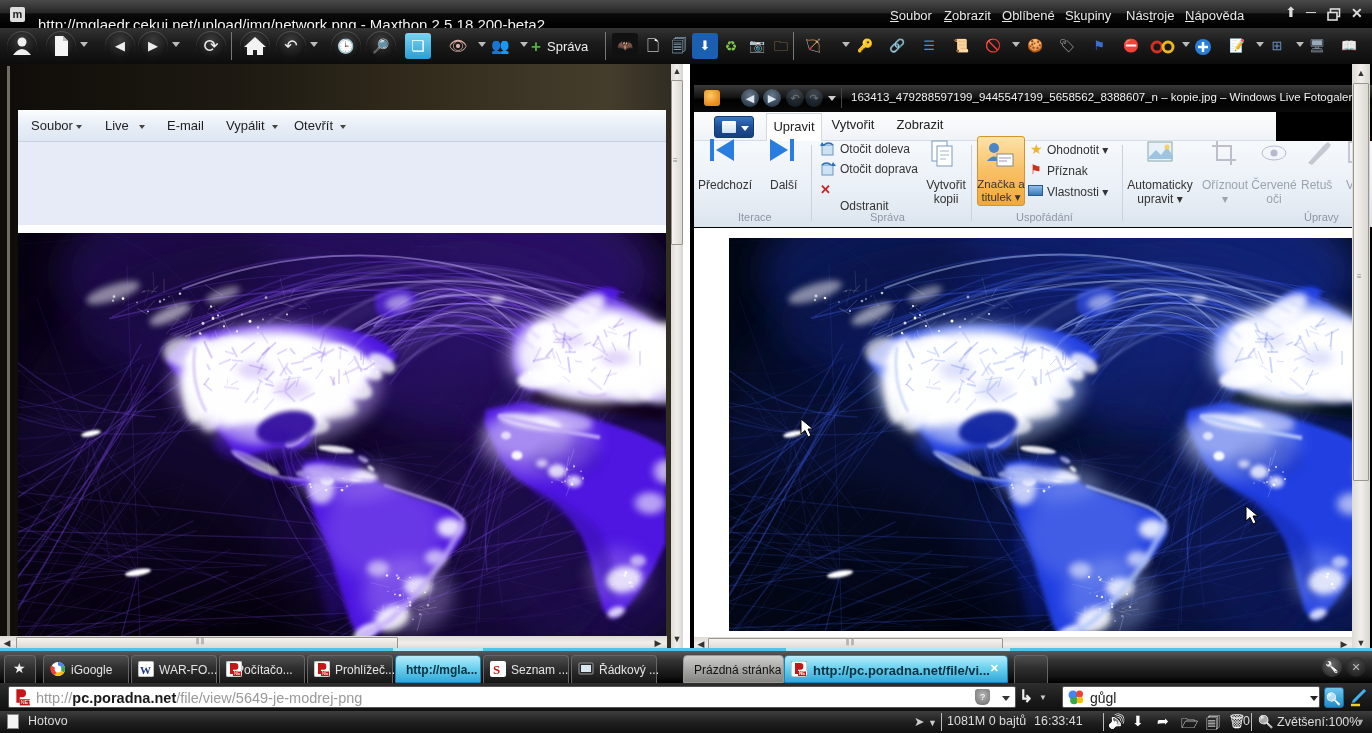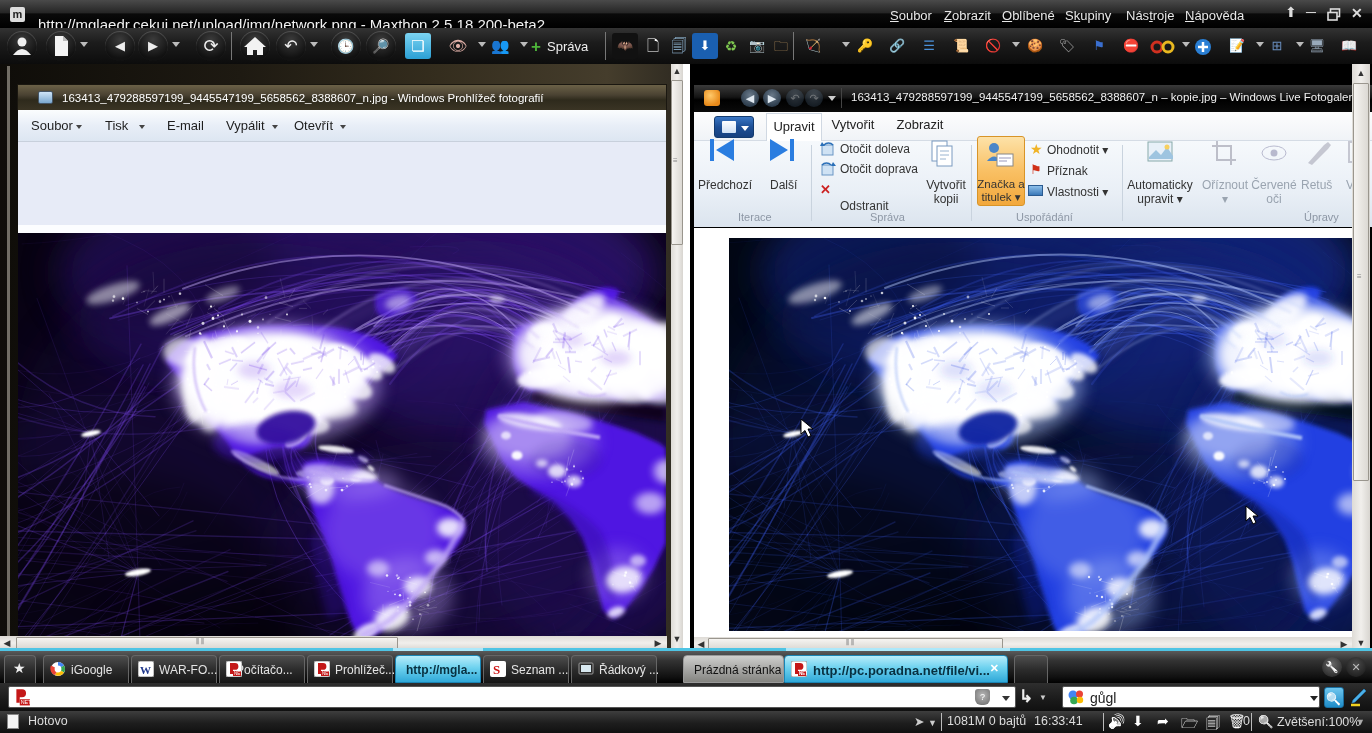--- a/index.html
+++ b/index.html
@@ -30,21 +30,21 @@
 
 .sbV{background:linear-gradient(90deg,#dedbd6,#f1efec 50%,#d8d5d0);}
 .sbH{background:linear-gradient(#dedbd6,#f1efec 50%,#d8d5d0);}
 .sbThumbV{background:linear-gradient(90deg,#f6f4f1,#dcd9d4);border:1px solid #9a968e;border-radius:1px;}
 .sbThumbH{background:linear-gradient(#f6f4f1,#dcd9d4);border:1px solid #9a968e;border-radius:1px;}
 .sbArr{position:absolute;color:#333;font-size:9px;line-height:10px;text-align:center;width:12px;height:12px;}
 .grip{position:absolute;color:#888;font-size:8px;letter-spacing:1px;}
 
 #rwin{left:690px;top:80px;width:682px;height:572px;background:#000;}
 #rwin .tbar{left:4px;top:5px;width:678px;height:27px;background:linear-gradient(#3a3a3a,#141414 45%,#000 55%,#0a0a0a);color:#f0f0f0;font-size:11.5px;}
-#rwin .tabrow{left:4px;top:32px;width:678px;height:29px;background:linear-gradient(#fdfdfd,#f0f3f7);border-bottom:1px solid #d5dce5;color:#222;font-size:13px;}
+#rwin .tabrow{left:4px;top:32px;width:582px;height:29px;background:linear-gradient(#fdfdfd,#f0f3f7);border-bottom:1px solid #d5dce5;color:#222;font-size:13px;}
 #rwin .ribbon{left:4px;top:61px;width:678px;height:86px;background:linear-gradient(#f6f9fc,#e9eff6 60%,#dbe4ee);color:#333;font-size:12px;}
 #rwin .glabel{position:absolute;top:70px;color:#8d97a5;font-size:11px;}
 #rwin .gsep{position:absolute;top:4px;width:1px;height:76px;background:#c9d3de;}
 #rwin .photo{left:4px;top:148px;width:660px;height:424px;background:#fff;}
 #rmap{left:729px;top:238px;width:623px;height:393px;}
 
 #tabbar{left:0;top:648px;width:1372px;height:35px;background:linear-gradient(#5a5a5a,#333 30%,#111 80%,#000);border-top:3px solid #4fc4e4;}
 .tab{position:absolute;top:4px;height:28px;border-radius:4px 4px 0 0;background:linear-gradient(#4e4e4e,#2c2c2c 50%,#161616);border:1px solid #666;border-bottom:none;color:#e4e4e4;font-size:12px;}
 .tab .ic{position:absolute;left:6px;top:5px;width:16px;height:16px;}
 .tab .tx{position:absolute;left:27px;top:7px;white-space:nowrap;overflow:hidden;}
@@ -145,28 +145,24 @@
       <div class="caret" style="left:1296px;"></div>
       <div class="tbsq" style="left:1304px;font-size:13px;color:#9ab;">🖥</div>
       <div class="tbsq" style="left:1336px;font-size:13px;color:#8ab0d8;">📖</div>
     </div>
 
 <div class="abs" id="backdrop"></div>
 <div class="abs" id="backdropR"></div>
 <div class="abs leftline"></div>
 
 <div class="abs" id="lwin">
- <div class="abs tbar">
-        <div class="abs" style="left:20px;top:6px;width:15px;height:13px;background:linear-gradient(#cfe4f7,#7aa8cf);border:1px solid #456;border-radius:2px;"></div>
-        <span class="txt">163413_479288597199_9445547199_5658562_8388607_n.jpg - Windows Prohlížeč fotografií</span>
-      </div>
  <div class="abs menubar">
   <span style="left:13px;">Soubor</span>
         <div class="mcaret" style="left:58px;"></div>
-  <span style="left:87px;">Tisk</span>
+  <span style="left:87px;">Live</span>
         <div class="mcaret" style="left:121px;"></div>
   <span style="left:149px;">E-mail</span>
   <span style="left:208px;">Vypálit</span>
         <div class="mcaret" style="left:254px;"></div>
   <span style="left:276px;">Otevřít</span>
         <div class="mcaret" style="left:322px;"></div>
  </div>
  <div class="abs body"></div>
       <div class="abs" style="left:1px;top:143px;width:648px;height:8px;background:#fcfdff;"></div>
 </div>
@@ -383,20 +379,21 @@
     </div>
 
 <div class="abs" id="addrbar">
       <div class="field" style="left:8px;width:1008px;"></div>
       <svg class="abs" style="left:13px;top:5px;" width="18" height="18" viewBox="0 0 16 16">
         <rect width="16" height="16" rx="2" fill="#fff"></rect>
         <path d="M3,1 h5 a3.6,3.6 0 0 1 0,7.2 h-2 V13 h-3 Z" fill="#c41818"></path>
         <rect x="6" y="10" width="9" height="5.5" fill="#c41818"></rect>
         <text x="6.8" y="14.6" font-size="4.8" fill="#fff" font-family="Liberation Sans">NET</text>
       </svg>
+      <div class="abs" style="left:36px;top:7px;font-size:14.5px;color:#999;">http://<span style="color:#1a1a1a;font-weight:bold;">pc.poradna.net</span>/file/view/5649-je-modrej-png</div>
       <div class="abs" style="left:975px;top:6px;width:15px;height:16px;background:radial-gradient(circle at 50% 40%,#b8b8b8,#6a6a6a);border-radius:3px 3px 6px 6px;color:#fff;font-size:9px;text-align:center;line-height:16px;">?</div>
       <div class="caret" style="left:1002px;top:13px;border-top-color:#333;"></div>
       <div class="abs" style="left:1019px;top:3px;color:#eee;font-size:17px;font-weight:bold;">↳</div>
       <div class="abs" style="left:1039px;top:10px;color:#ccc;font-size:8px;">▼</div>
       <div class="field" style="left:1062px;width:258px;"></div>
       <svg class="abs" style="left:1067px;top:5px;" width="18" height="18" viewBox="0 0 18 18">
         <rect width="18" height="18" fill="#fff"></rect>
         <circle cx="6" cy="7" r="4.5" fill="#4285f4"></circle>
         <circle cx="12.5" cy="6" r="3.5" fill="#ea4335"></circle>
         <circle cx="7" cy="12.5" r="3.8" fill="#34a853"></circle>

